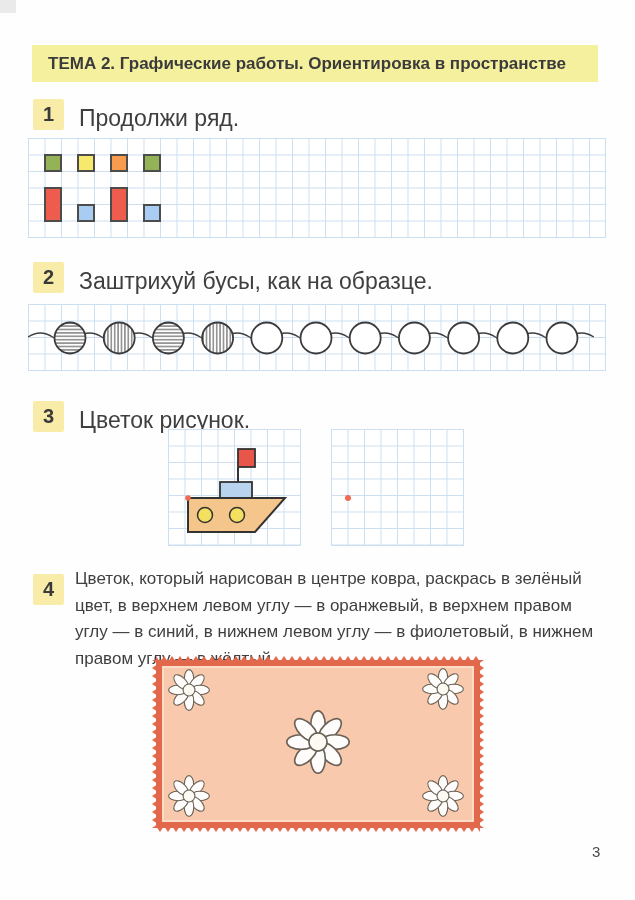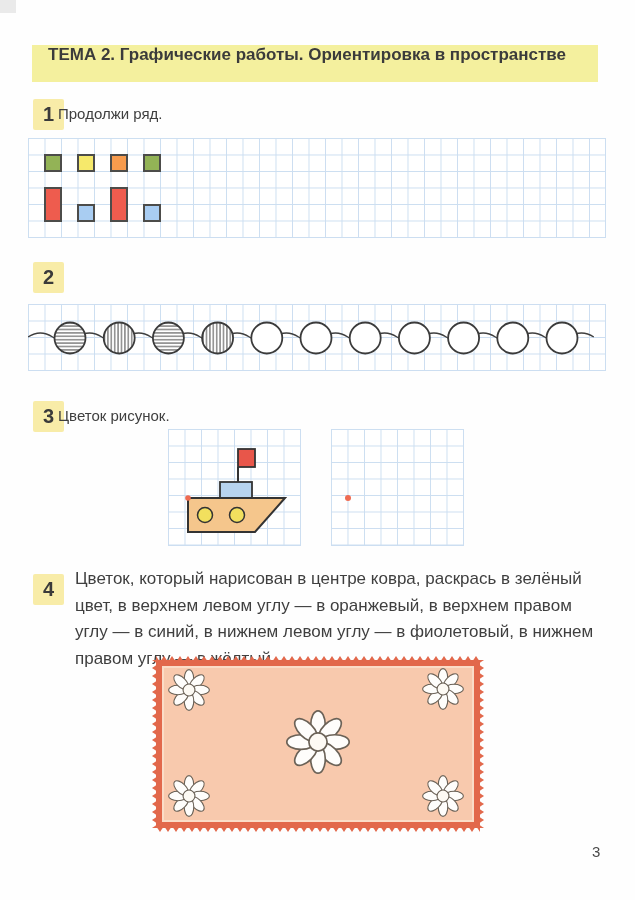--- a/index.html
+++ b/index.html
@@ -11,32 +11,32 @@
     position:relative;
     overflow:hidden;
   }
   #page{position:absolute;inset:0;background:#fefefe;}
 
   .corner-mark{position:absolute;left:0;top:0;width:16px;height:13px;background:#d8d8d8;opacity:.55;}
 
   .topic-header{
     position:absolute;left:32px;top:45px;width:566px;height:37px;
     background:#f4f09e;
-    display:flex;
+    display:flex;align-items:center;
     padding-left:16px;box-sizing:border-box;
     font-size:17px;font-weight:bold;color:#3b3b3b;
   }
 
   .badge{
     position:absolute;left:33px;width:31px;height:31px;
     background:#f8eca8;border-radius:2px;
     display:flex;align-items:center;justify-content:center;
     font-size:20px;font-weight:bold;color:#3a3a3a;
   }
-  .task-title{position:absolute;left:58px;font-size:15px;color:#3f3f3f;}
+  .task-title{position:absolute;left:79px;font-size:23px;color:#3f3f3f;}
 
   .grid{
     position:absolute;
     background-color:#ffffff;
     background-image:
       linear-gradient(to right,#ccdef1 1px,transparent 1px),
       linear-gradient(to bottom,#ccdef1 1px,transparent 1px);
     background-size:16.5px 16.5px;
     border-right:1px solid #ccdef1;
     border-bottom:1px solid #ccdef1;
@@ -85,20 +85,21 @@
         <div class="block" style="left: 16px; top: 49px; width: 18px; height: 34.5px; background: rgb(238, 92, 78);"></div>
         <div class="block" style="left: 49px; top: 65.5px; width: 18px; height: 18px; background: rgb(169, 205, 242);"></div>
         <div class="block" style="left: 82px; top: 49px; width: 18px; height: 34.5px; background: rgb(238, 92, 78);"></div>
         <div class="block" style="left: 115px; top: 65.5px; width: 18px; height: 18px; background: rgb(169, 205, 242);"></div>
       </div>
   </div>
 
   <div class="badge" style="top:262px">
     <span>2</span>
   </div>
+  <div class="task-title" style="top:268px">Заштрихуй бусы, как на образце.</div>
   <div class="grid" id="task2-grid"></div>
   <svg id="beads-layer" width="578" height="66" viewBox="0 0 578 66">
     <defs>
       <pattern id="hatchH" width="3.4" height="3.4" patternUnits="userSpaceOnUse">
         <rect width="3.4" height="3.4" fill="#ffffff"></rect>
         <line x1="0" y1="1.7" x2="3.4" y2="1.7" stroke="#4a4a4a" stroke-width="1"></line>
       </pattern>
       <pattern id="hatchV" width="3.4" height="3.4" patternUnits="userSpaceOnUse">
         <rect width="3.4" height="3.4" fill="#ffffff"></rect>
         <line x1="1.7" y1="0" x2="1.7" y2="3.4" stroke="#4a4a4a" stroke-width="1"></line>

